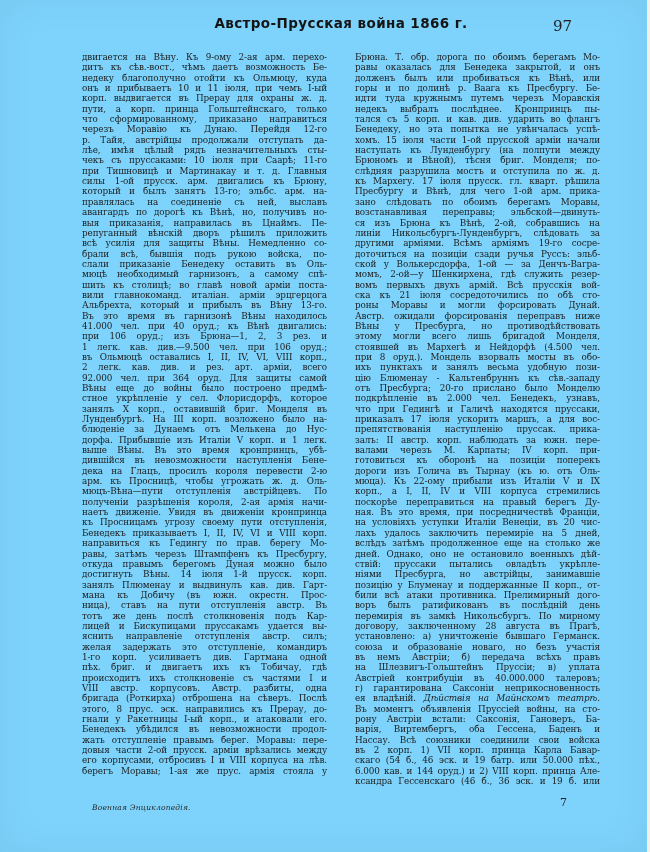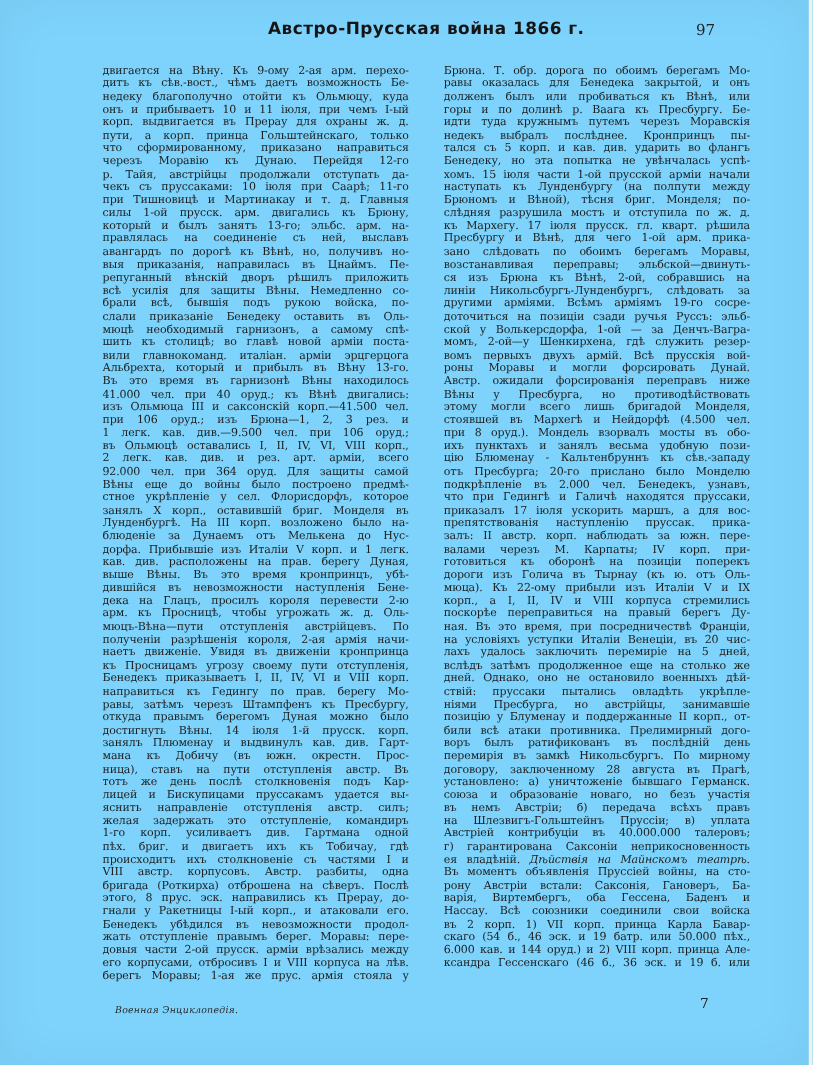--- a/index.html
+++ b/index.html
@@ -18,21 +18,21 @@
   }
   .running-title {
     position: absolute; top: 15px; left: 82px; width: 518px;
     text-align: center;
     font-family: "DejaVu Sans", sans-serif;
     font-weight: bold; font-size: 13.5px; letter-spacing: 0.4px;
     color: #151515;
   }
   .page-number-top {
     position: absolute; top: 17px; right: 75px;
-    font-size: 12px; color: #222;
+    font-size: 15px; color: #222;
   }
   .columns {
     position: absolute; top: 52px; left: 82px; width: 518px;
     display: flex; gap: 28px;
   }
   .col { flex: 1 1 0; min-width: 0; }
   .tline {
     height: 10.35px; line-height: 10.35px;
     font-size: 8.8px; letter-spacing: -0.1px;
     text-align: justify; text-align-last: justify;
@@ -62,50 +62,49 @@
     <div class="col">
         <div class="tline">двигается на Вѣну. Къ 9-ому 2-ая арм. перехо-</div>
         <div class="tline">дитъ къ сѣв.-вост., чѣмъ даетъ возможность Бе-</div>
         <div class="tline">недеку благополучно отойти къ Ольмюцу, куда</div>
         <div class="tline">онъ и прибываетъ 10 и 11 іюля, при чемъ I-ый</div>
         <div class="tline">корп. выдвигается въ Прерау для охраны ж. д.</div>
         <div class="tline">пути, а корп. принца Гольштейнскаго, только</div>
         <div class="tline">что сформированному, приказано направиться</div>
         <div class="tline">черезъ Моравію къ Дунаю. Перейдя 12-го</div>
         <div class="tline">р. Тайя, австрійцы продолжали отступать да-</div>
+        <div class="tline">лѣе, имѣя цѣлый рядъ незначительныхъ сты-</div>
         <div class="tline">чекъ съ пруссаками: 10 іюля при Саарѣ; 11-го</div>
         <div class="tline">при Тишновицѣ и Мартинакау и т. д. Главныя</div>
         <div class="tline">силы 1-ой прусск. арм. двигались къ Брюну,</div>
         <div class="tline">который и былъ занятъ 13-го; эльбс. арм. на-</div>
         <div class="tline">правлялась на соединеніе съ ней, выславъ</div>
         <div class="tline">авангардъ по дорогѣ къ Вѣнѣ, но, получивъ но-</div>
         <div class="tline">выя приказанія, направилась въ Цнаймъ. Пе-</div>
         <div class="tline">репуганный вѣнскій дворъ рѣшилъ приложить</div>
         <div class="tline">всѣ усилія для защиты Вѣны. Немедленно со-</div>
         <div class="tline">брали всѣ, бывшія подъ рукою войска, по-</div>
         <div class="tline">слали приказаніе Бенедеку оставить въ Оль-</div>
         <div class="tline">мюцѣ необходимый гарнизонъ, а самому спѣ-</div>
         <div class="tline">шить къ столицѣ; во главѣ новой арміи поста-</div>
         <div class="tline">вили главнокоманд. италіан. арміи эрцгерцога</div>
         <div class="tline">Альбрехта, который и прибылъ въ Вѣну 13-го.</div>
         <div class="tline">Въ это время въ гарнизонѣ Вѣны находилось</div>
         <div class="tline">41.000 чел. при 40 оруд.; къ Вѣнѣ двигались:</div>
-        <div class="tline">изъ Ольмюца III и саксонскій корп.—41.500 чел.</div>
         <div class="tline">при 106 оруд.; изъ Брюна—1, 2, 3 рез. и</div>
         <div class="tline">1 легк. кав. див.—9.500 чел. при 106 оруд.;</div>
         <div class="tline">въ Ольмюцѣ оставались I, II, IV, VI, VIII корп.,</div>
         <div class="tline">2 легк. кав. див. и рез. арт. арміи, всего</div>
         <div class="tline">92.000 чел. при 364 оруд. Для защиты самой</div>
         <div class="tline">Вѣны еще до войны было построено предмѣ-</div>
         <div class="tline">стное укрѣпленіе у сел. Флорисдорфъ, которое</div>
         <div class="tline">занялъ X корп., оставившій бриг. Монделя въ</div>
         <div class="tline">Лунденбургѣ. На III корп. возложено было на-</div>
         <div class="tline">блюденіе за Дунаемъ отъ Мелькена до Нус-</div>
         <div class="tline">дорфа. Прибывшіе изъ Италіи V корп. и 1 легк.</div>
-        <div class="tline">кав. див. расположены на прав. берегу Дуная,</div>
         <div class="tline">выше Вѣны. Въ это время кронпринцъ, убѣ-</div>
         <div class="tline">дившійся въ невозможности наступленія Бене-</div>
         <div class="tline">дека на Глацъ, просилъ короля перевести 2-ю</div>
         <div class="tline">арм. къ Просницѣ, чтобы угрожать ж. д. Оль-</div>
         <div class="tline">мюцъ-Вѣна—пути отступленія австрійцевъ. По</div>
         <div class="tline">полученіи разрѣшенія короля, 2-ая армія начи-</div>
         <div class="tline">наетъ движеніе. Увидя въ движеніи кронпринца</div>
         <div class="tline">къ Просницамъ угрозу своему пути отступленія,</div>
         <div class="tline">Бенедекъ приказываетъ I, II, IV, VI и VIII корп.</div>
         <div class="tline">направиться къ Гедингу по прав. берегу Мо-</div>
@@ -149,20 +148,21 @@
         <div class="tline">Пресбургу и Вѣнѣ, для чего 1-ой арм. прика-</div>
         <div class="tline">зано слѣдовать по обоимъ берегамъ Моравы,</div>
         <div class="tline">возстанавливая переправы; эльбской—двинуть-</div>
         <div class="tline">ся изъ Брюна къ Вѣнѣ, 2-ой, собравшись на</div>
         <div class="tline">линіи Никольсбургъ-Лунденбургъ, слѣдовать за</div>
         <div class="tline">другими арміями. Всѣмъ арміямъ 19-го сосре-</div>
         <div class="tline">доточиться на позиціи сзади ручья Руссъ: эльб-</div>
         <div class="tline">ской у Волькерсдорфа, 1-ой — за Денчъ-Вагра-</div>
         <div class="tline">момъ, 2-ой—у Шенкирхена, гдѣ служить резер-</div>
         <div class="tline">вомъ первыхъ двухъ армій. Всѣ прусскія вой-</div>
+        <div class="tline">ска къ 21 іюля сосредоточились по обѣ сто-</div>
         <div class="tline">роны Моравы и могли форсировать Дунай.</div>
         <div class="tline">Австр. ожидали форсированія переправъ ниже</div>
         <div class="tline">Вѣны у Пресбурга, но противодѣйствовать</div>
         <div class="tline">этому могли всего лишь бригадой Монделя,</div>
         <div class="tline">стоявшей въ Мархегѣ и Нейдорфѣ (4.500 чел.</div>
         <div class="tline">при 8 оруд.). Мондель взорвалъ мосты въ обо-</div>
         <div class="tline">ихъ пунктахъ и занялъ весьма удобную пози-</div>
         <div class="tline">цію Блюменау - Кальтенбруннъ къ сѣв.-западу</div>
         <div class="tline">отъ Пресбурга; 20-го прислано было Монделю</div>
         <div class="tline">подкрѣпленіе въ 2.000 чел. Бенедекъ, узнавъ,</div>

